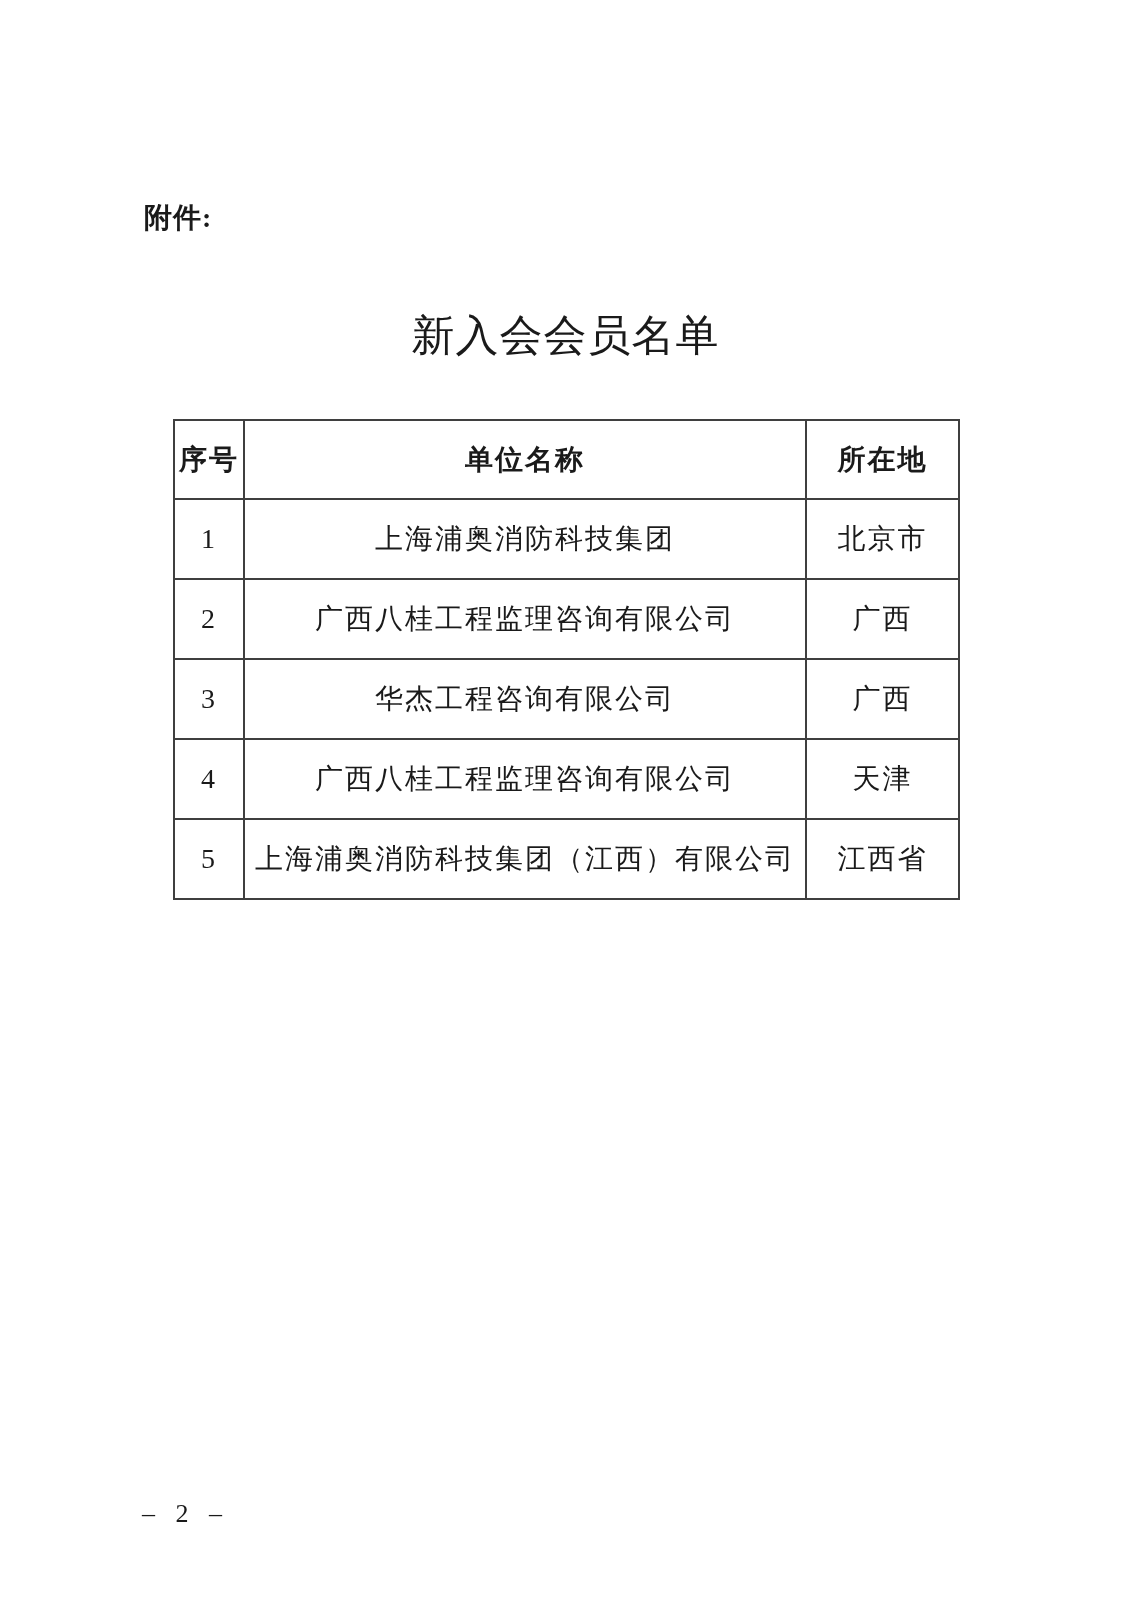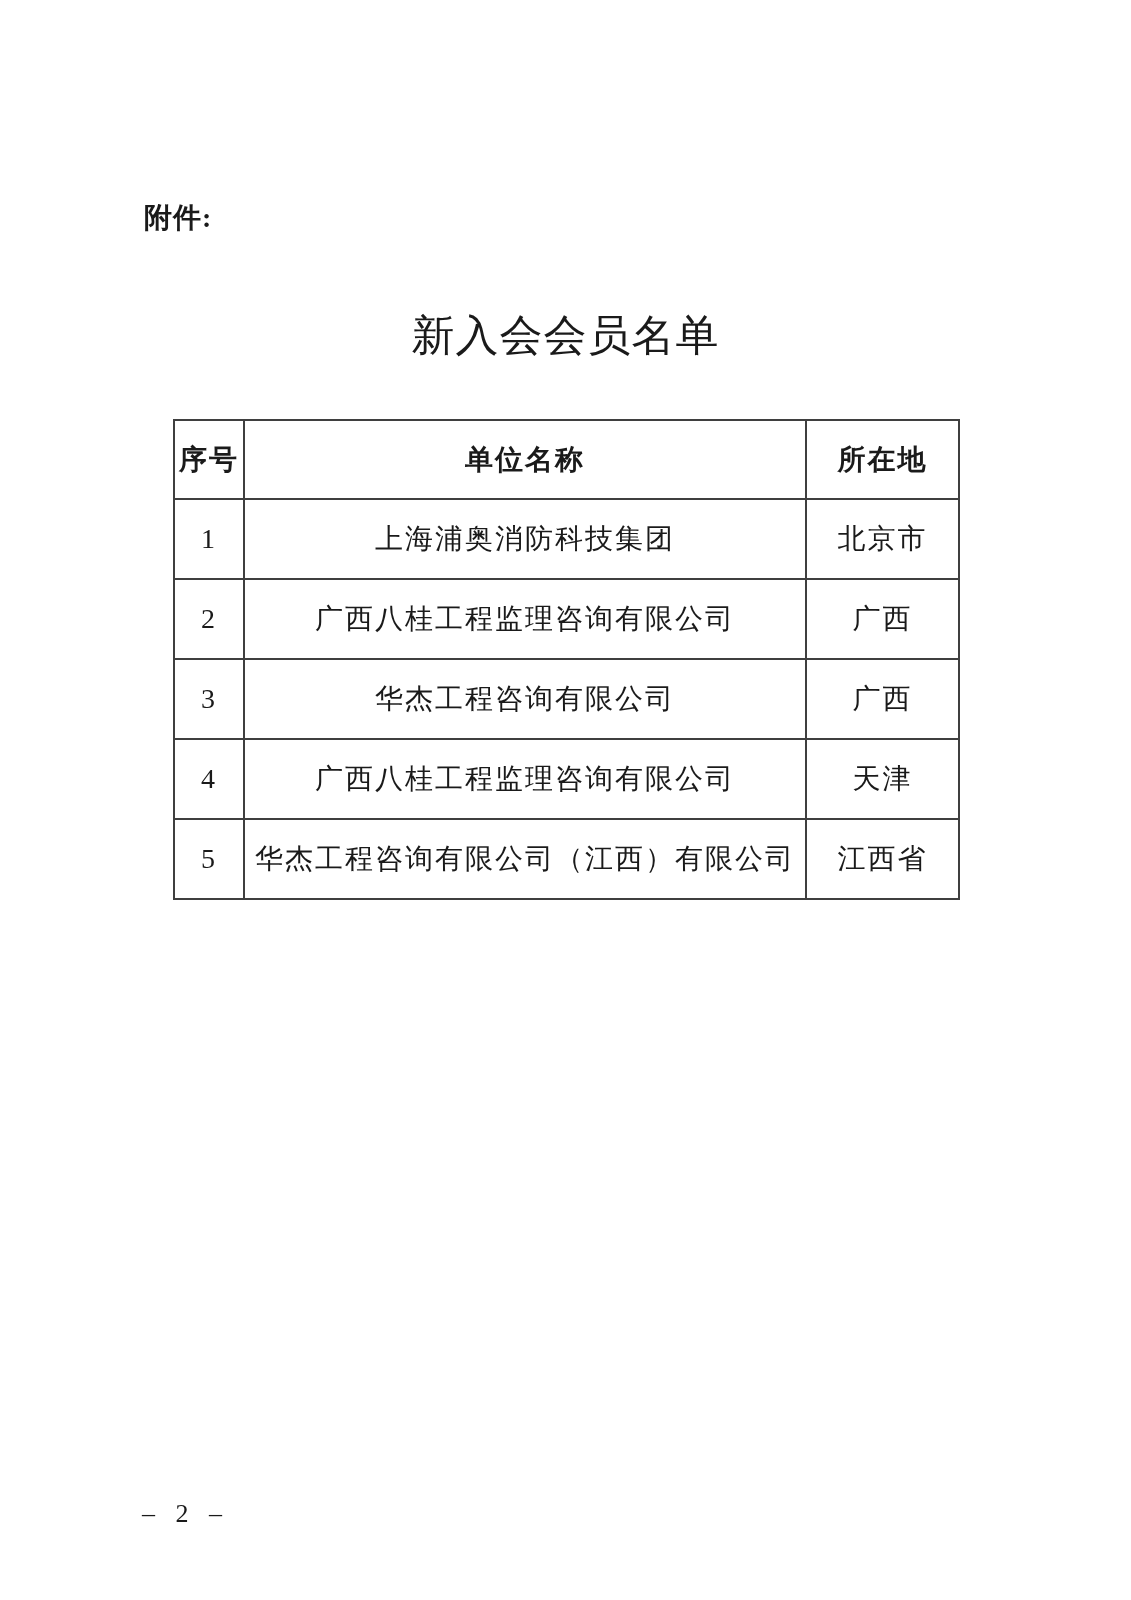--- a/index.html
+++ b/index.html
@@ -106,19 +106,19 @@
       <td>华杰工程咨询有限公司</td>
       <td>广西</td>
     </tr>
     <tr>
       <td>4</td>
       <td>广西八桂工程监理咨询有限公司</td>
       <td>天津</td>
     </tr>
     <tr>
       <td>5</td>
-      <td>华杰工程咨询有限公司（江西）有限公司</td>
+      <td>上海浦奥消防科技集团（江西）有限公司</td>
       <td>江西省</td>
     </tr>
   </tbody>
 </table>
 
 <div class="page-number">– 2 –</div>
 
 </body></html>

